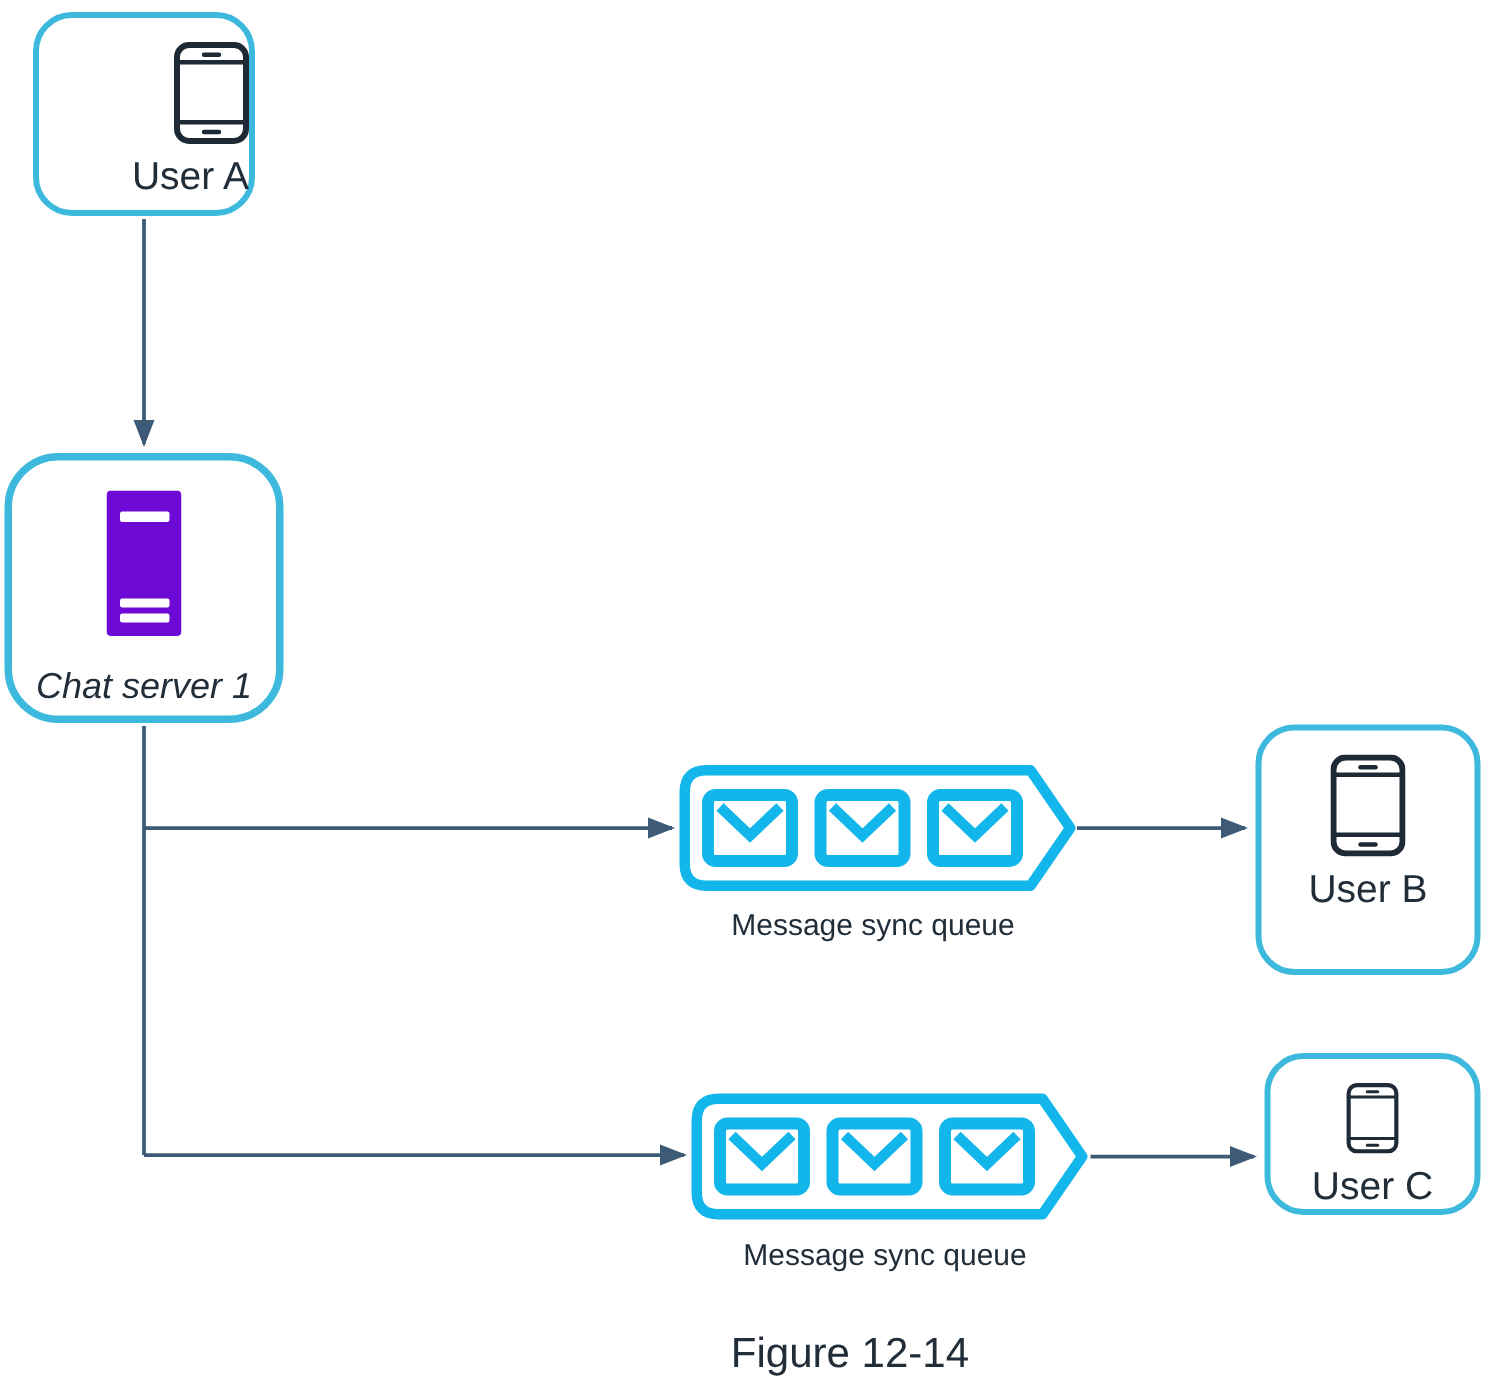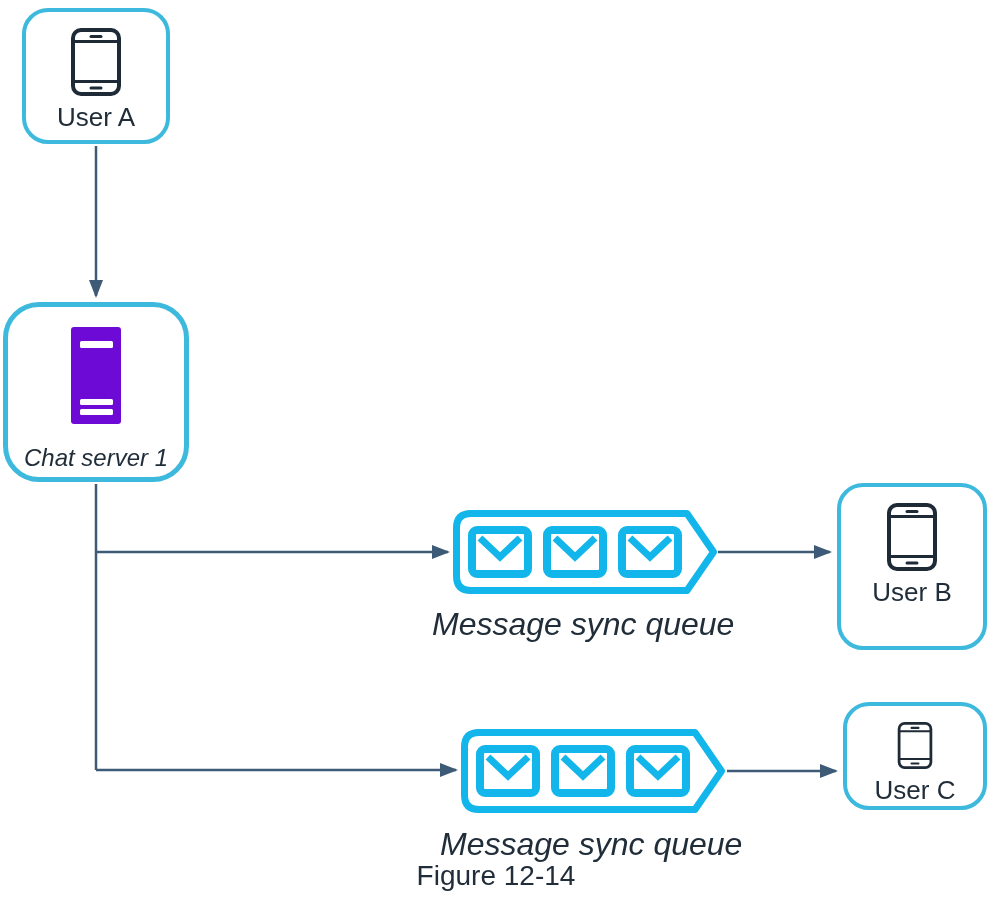--- a/index.html
+++ b/index.html
@@ -13,44 +13,44 @@
 
   .node{
     position:absolute;display:flex;flex-direction:column;align-items:center;
     background:#fff;box-sizing:border-box;border-style:solid;border-color:var(--node-border);
   }
   .user-node{border-width:4px;border-radius:26px;padding-top:16px;}
   .server-node{border-width:5px;border-radius:36px;padding-top:20px;}
   .node-label{color:var(--text);font-size:26px;margin-top:6px;white-space:nowrap;}
   .server-node .node-label{font-size:24px;margin-top:20px;font-style:italic;}
 
-  .node-user-a{left:22px;top:8px;width:148px;height:136px;}
+  .node-user-a{left:22px;top:8px;width:148px;height:136px;align-items:flex-end;}
   .node-chat-server{left:3px;top:302px;width:186px;height:180px;}
   .node-user-b{left:837px;top:483px;width:150px;height:167px;}
   .node-user-c{left:843px;top:702px;width:144px;height:108px;}
 
   #phone-shape{stroke:var(--phone-stroke);}
   #server-body{fill:var(--server-fill);}
   .queue-shape{position:absolute;width:266px;height:86px;}
   .queue-body{fill:#ffffff;stroke:var(--queue-stroke);stroke-width:7;stroke-linejoin:round;}
   #envelope-shape rect{fill:#ffffff;stroke:var(--queue-stroke);stroke-width:8;}
   #envelope-shape path{fill:none;stroke:var(--queue-stroke);stroke-width:7;}
 
   .queue-top-shape{left:452px;top:509px;}
   .queue-bottom-shape{left:460px;top:728px;}
 
   .queue-label{
     position:absolute;width:300px;text-align:center;color:var(--text);
-    font-size:32px;white-space:nowrap;font-style:italic;
+    font-size:20px;white-space:nowrap;
   }
   .queue-top-label{left:432px;top:606px;}
   .queue-bottom-label{left:440px;top:826px;}
 
   .figure-caption{
-    position:absolute;left:346px;top:860px;width:300px;text-align:center;
+    position:absolute;left:346px;top:886px;width:300px;text-align:right;
     color:var(--text);font-size:28px;white-space:nowrap;
   }
 </style>
 </head>
 <body>
 
 <div class="canvas">
 
   <svg width="0" height="0" style="position:absolute" aria-hidden="true">
     <defs>

